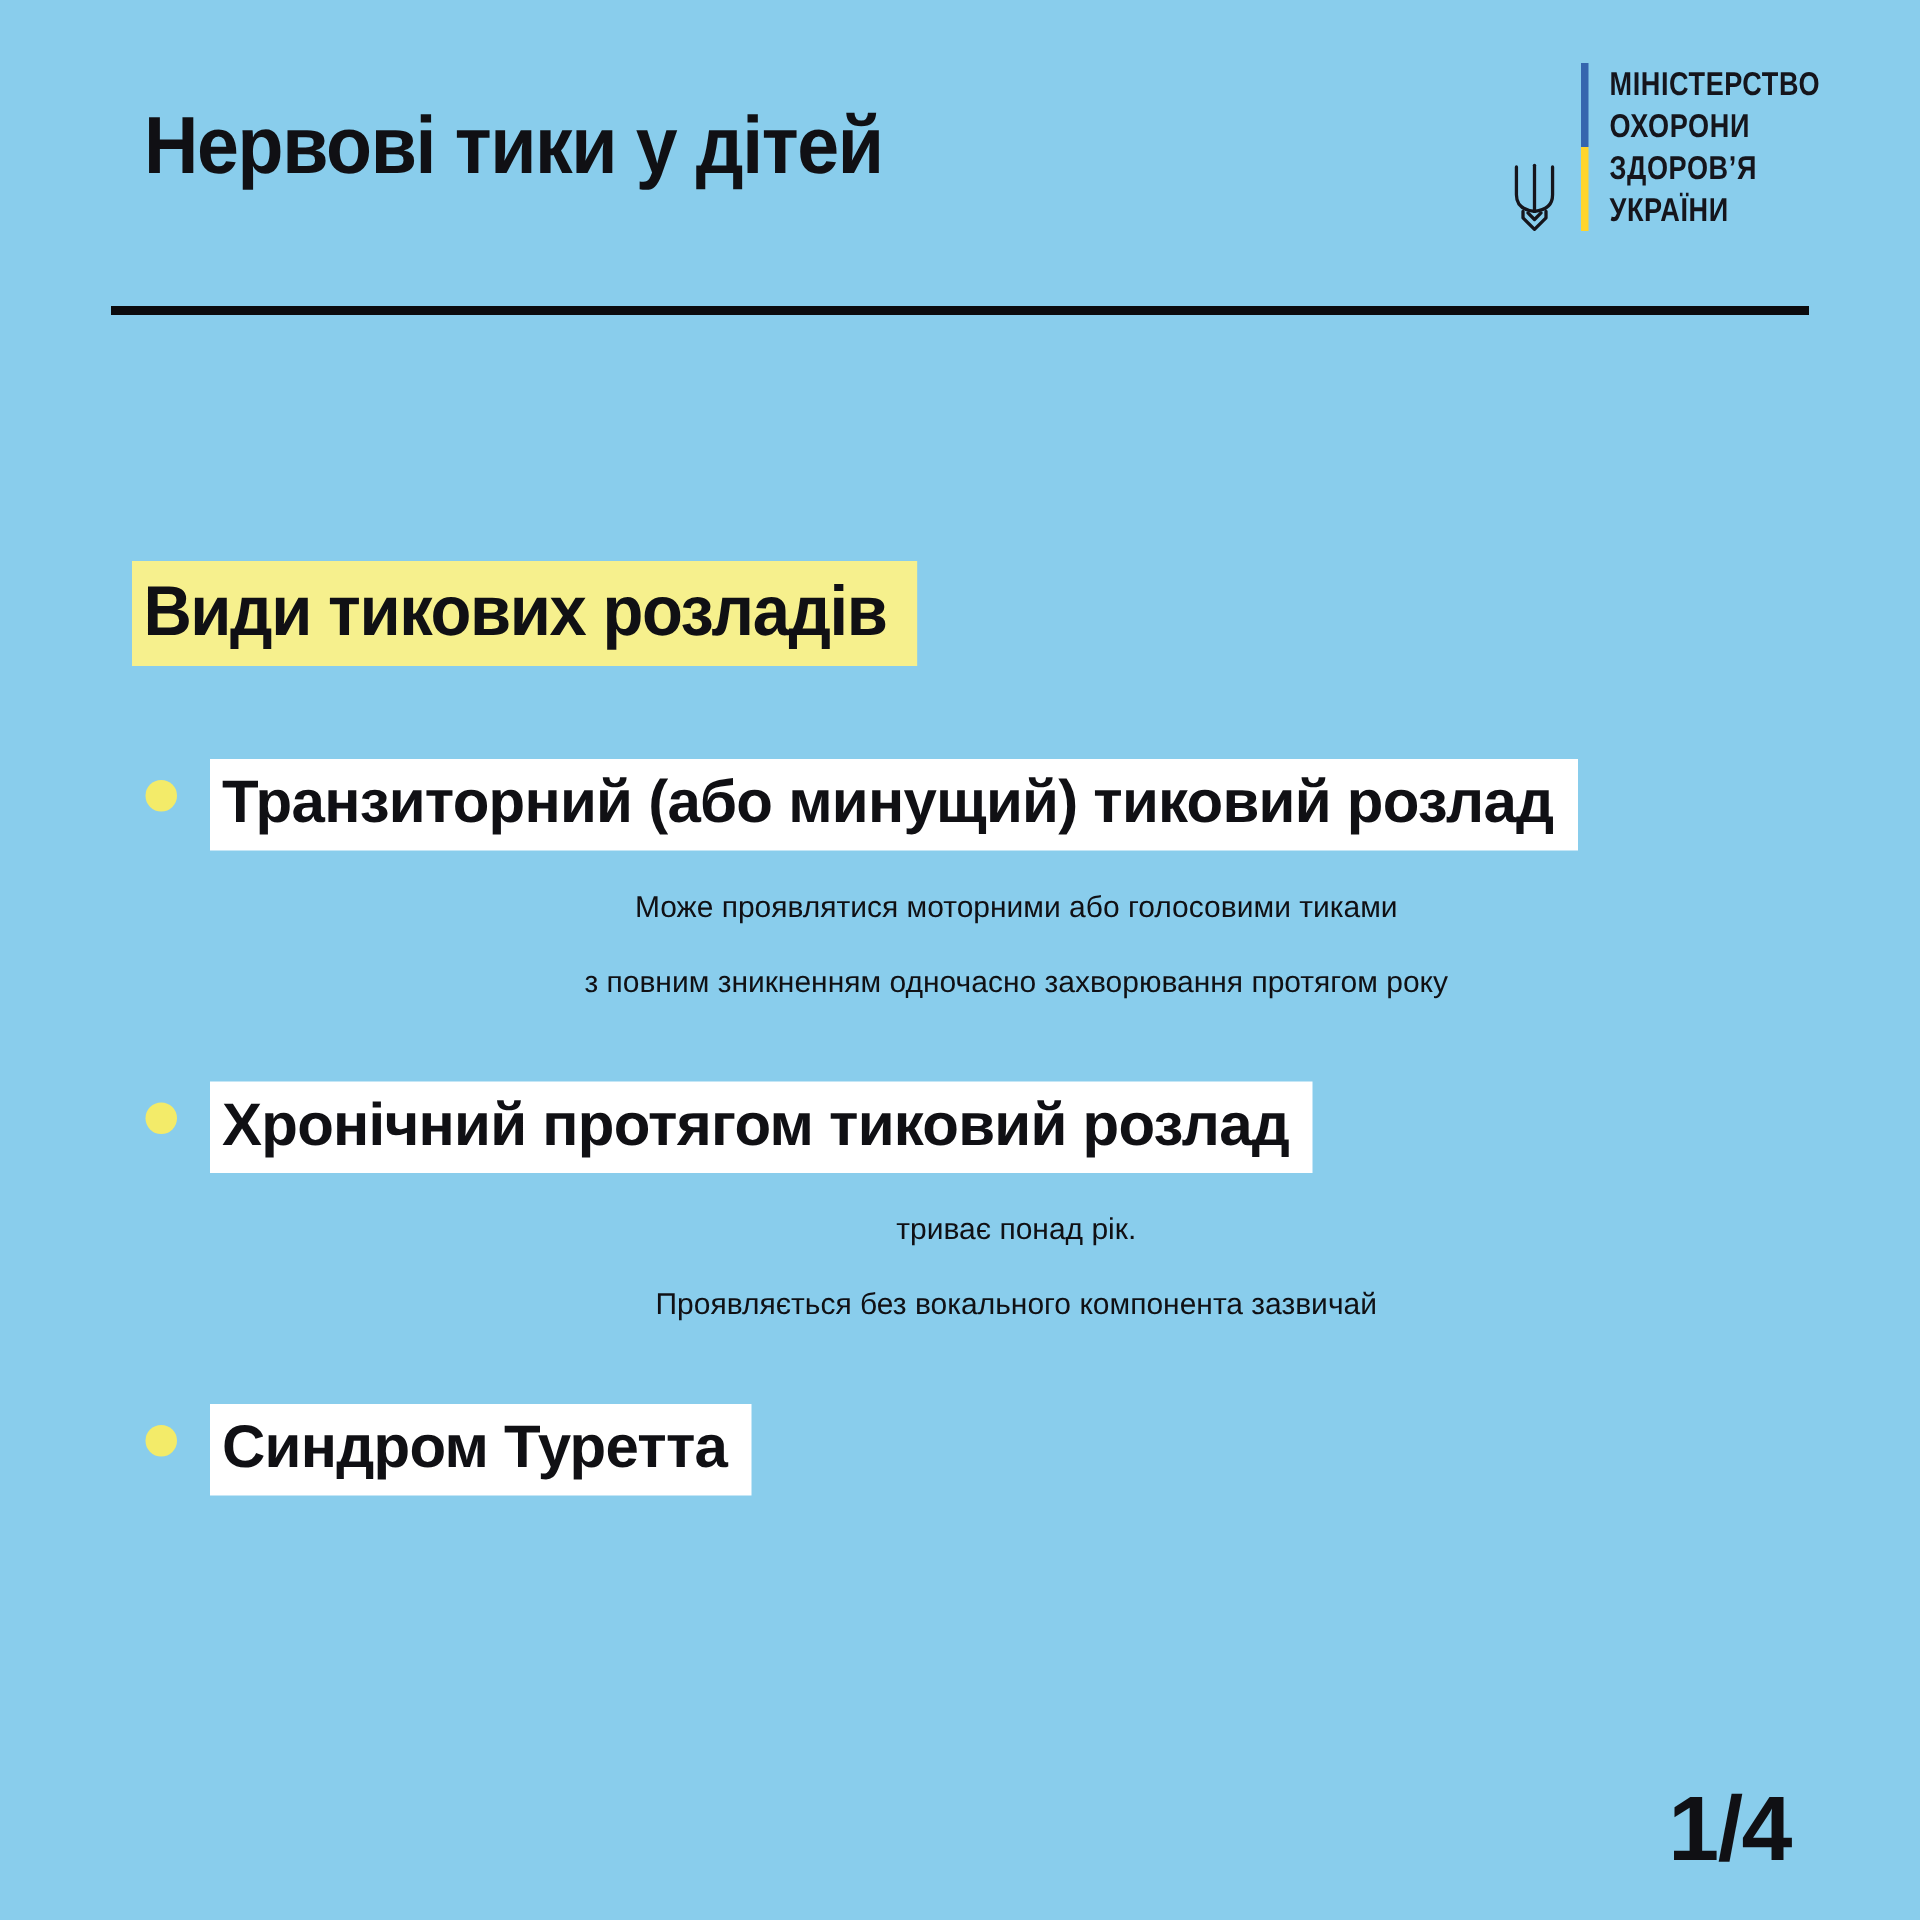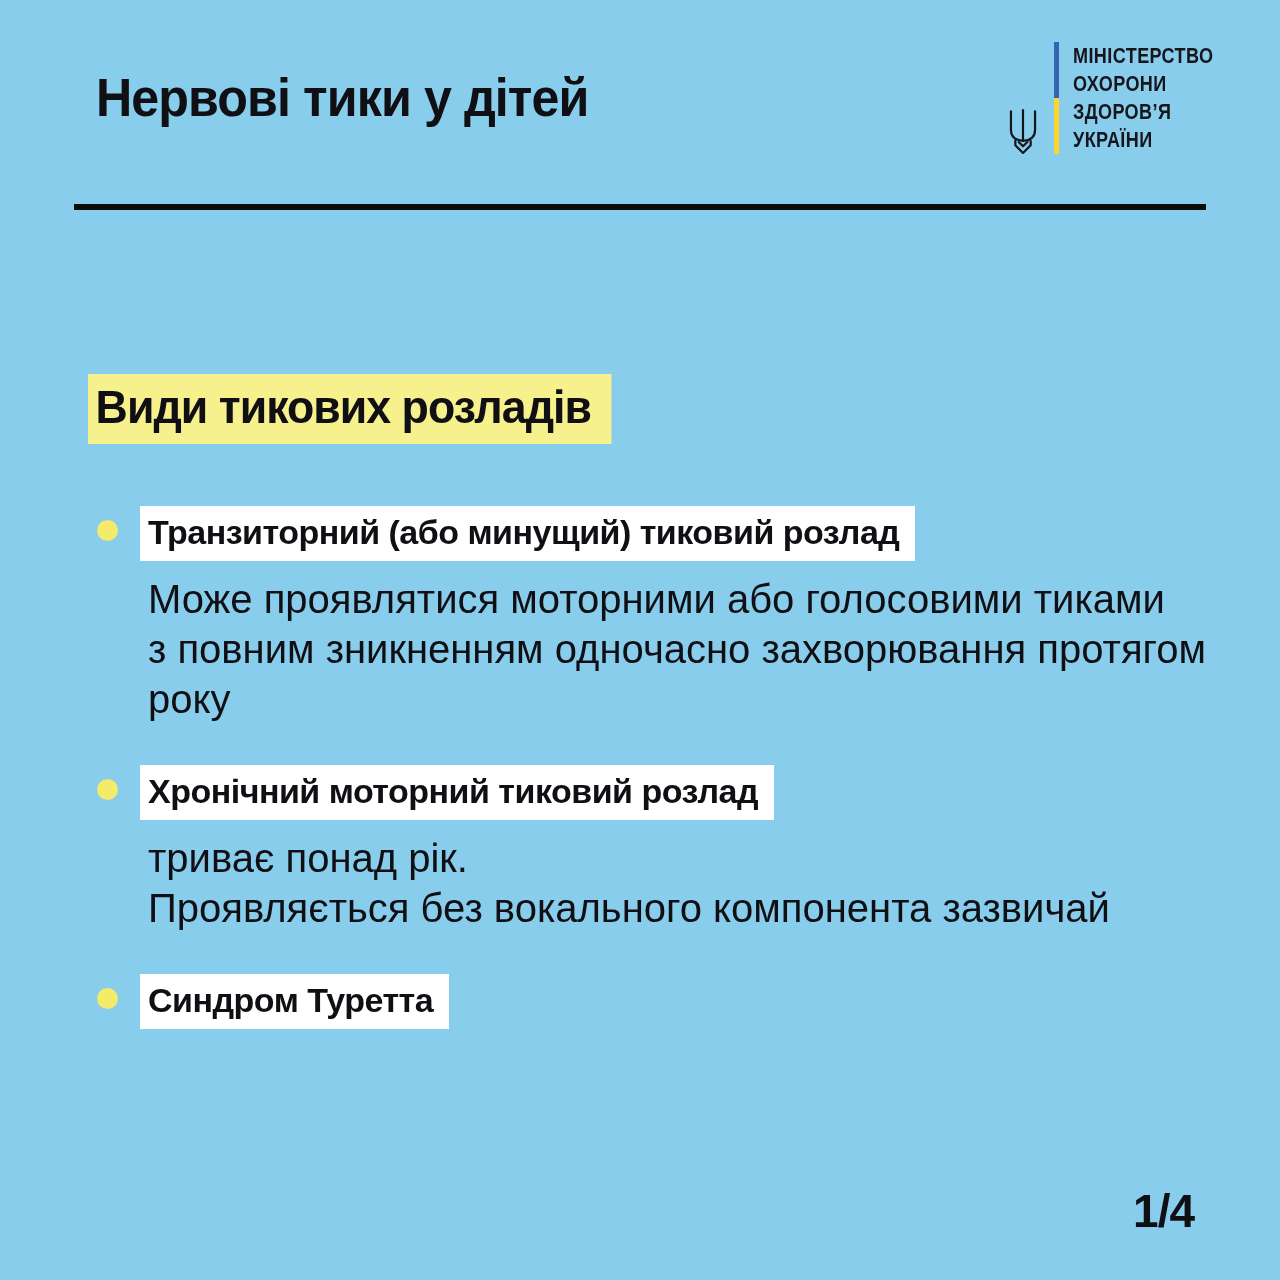--- a/index.html
+++ b/index.html
@@ -52,33 +52,33 @@
   
   .items { position:absolute; left:97px; top:506px; width:1110px; }
   .item { position:relative; padding-left:43px; margin-bottom:41px; }
   .dot {
     position:absolute; left:0; top:14px;
     width:21px; height:21px; border-radius:50%;
     background:#F3EB69;
   }
   .item-heading {
     display:inline-block; background:#FFFFFF;
-    font-size:34px; font-weight:700; letter-spacing:-.5px;
+    font-size:40px; font-weight:700; letter-spacing:-.5px;
     padding:7px 16px 9px 8px;
     white-space:nowrap;
   }
   .item-body {
     margin:13px 0 0 8px;
-    font-size:40px; line-height:50px;
+    font-size:20px; line-height:50px;text-align:center;
   }
 
   
   .page-indicator {
     position:absolute; right:86px; top:1184px;
-    font-size:46px; font-weight:700; letter-spacing:-1px;
+    font-size:61px; font-weight:700; letter-spacing:-1px;
   }
 </style>
 </head>
 <body>
 
 <div class="card">
 
   <div class="title">Нервові тики у дітей</div>
 
   <div class="logo">
@@ -108,21 +108,21 @@
       <span class="dot"></span>
       <div class="item-heading">Транзиторний (або минущий) тиковий розлад</div>
       <div class="item-body">
         <div>Може проявлятися моторними або голосовими тиками</div>
         <div>з повним зникненням одночасно захворювання протягом року</div>
       </div>
     </div>
 
     <div class="item">
       <span class="dot"></span>
-      <div class="item-heading">Хронічний моторний тиковий розлад</div>
+      <div class="item-heading">Хронічний протягом тиковий розлад</div>
       <div class="item-body">
         <div>триває понад рік.</div>
         <div>Проявляється без вокального компонента зазвичай</div>
       </div>
     </div>
 
     <div class="item">
       <span class="dot"></span>
       <div class="item-heading">Синдром Туретта</div>
     </div>

